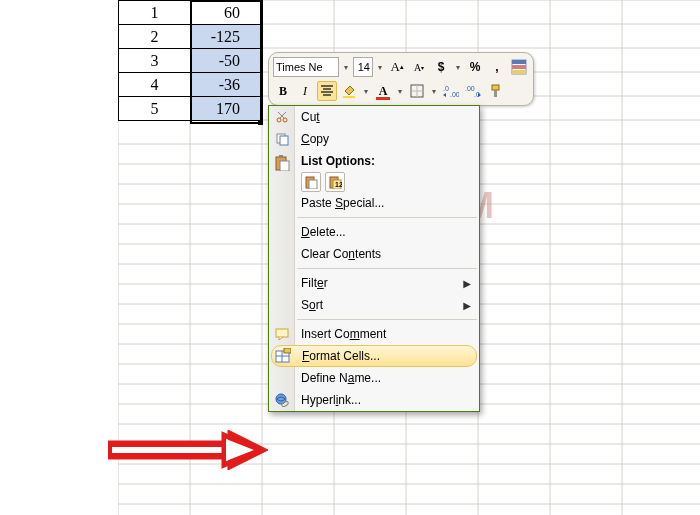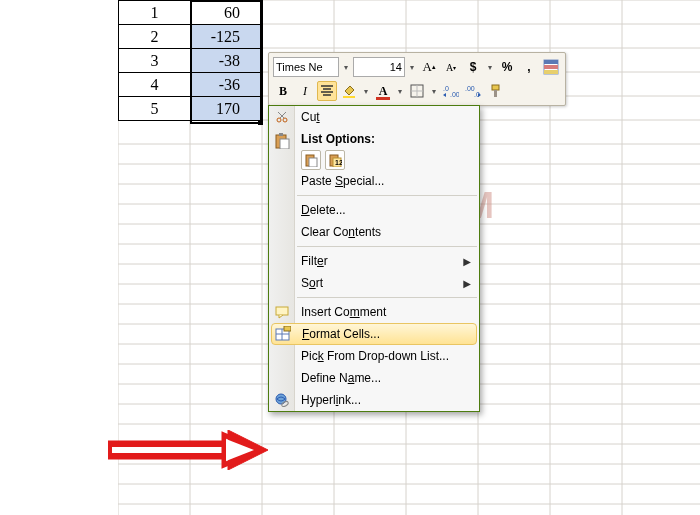--- a/index.html
+++ b/index.html
@@ -68,37 +68,37 @@
     left: 108px;
     top: 430px;
   }
   
   .mini-tb {
     position: absolute;
     left: 268px;
     top: 52px;
     background: #f6f3ec;
     border: 1px solid #b8b2a2;
-    border-radius: 2px;
+    border-radius: 10px;
     padding: 3px 4px;
     box-shadow: 1px 1px 3px rgba(0,0,0,0.2);
   }
   .mini-row { display: flex; align-items: center; gap: 2px; height: 22px; }
   .mini-row + .mini-row { margin-top: 2px; }
   .fontbox, .sizebox {
     border: 1px solid #aaa;
     background: #fff;
     height: 20px;
     font-size: 11px;
     padding: 0 2px;
     display: flex;
     align-items: center;
   }
   .fontbox { width: 66px; }
-  .sizebox { width: 52px; justify-content: flex-end; }
+  .sizebox { width: 20px; justify-content: flex-end; }
   .dd { width: 10px; height: 18px; display:flex; align-items:center; justify-content:center; color:#555; font-size:8px; }
   .tb-btn {
     width: 20px;
     height: 20px;
     display: flex;
     align-items: center;
     justify-content: center;
     font-size: 12px;
     border-radius: 2px;
     cursor: pointer;
@@ -138,21 +138,21 @@
   }
   .ctx-item .arrow-r {
     position: absolute;
     right: 8px;
     font-size: 10px;
     color: #333;
   }
   .ctx-item.hover {
     background: linear-gradient(#fff6d7,#ffe394);
     border: 1px solid #e9c562;
-    border-radius: 4px;
+    border-radius: 10px;
     margin: 0 2px;
     padding-left: 30px;
     height: 22px;
   }
   .ctx-item.hover .icon { left: 2px; }
   .ctx-sep {
     height: 1px;
     margin: 3px 2px 3px 28px;
     background: #d2d0c8;
   }
@@ -211,21 +211,21 @@
         <tr>
           <td>1</td>
           <td class="val">60</td>
         </tr>
     <tr>
           <td>2</td>
           <td class="val sel">-125</td>
         </tr>
     <tr>
           <td>3</td>
-          <td class="val sel">-38</td>
+          <td class="val sel">-50</td>
         </tr>
     <tr>
           <td>4</td>
           <td class="val sel">-36</td>
         </tr>
     <tr>
           <td>5</td>
           <td class="val sel">170</td>
         </tr>
   </tbody>
@@ -337,20 +337,29 @@
       <svg width="14" height="14">
           <circle cx="4" cy="10" r="2" fill="none" stroke="#c06016"></circle>
           <circle cx="10" cy="10" r="2" fill="none" stroke="#c06016"></circle>
           <line x1="5" y1="8" x2="11" y2="2" stroke="#888"></line>
           <line x1="9" y1="8" x2="3" y2="2" stroke="#888"></line>
         </svg>
     </span>
     <span><span>Cu</span><u>t</u></span>
   </div>
 
+  <div class="ctx-item">
+    <span class="icon">
+      <svg width="14" height="14">
+          <rect x="2" y="2" width="8" height="9" fill="#fff" stroke="#888"></rect>
+          <rect x="5" y="4" width="8" height="9" fill="#fff" stroke="#5b79b5"></rect>
+        </svg>
+    </span>
+    <span><u>C</u>opy</span>
+  </div>
 
   <div class="ctx-item tall header">
     <span class="icon">
       <svg width="16" height="16">
           <rect x="2" y="2" width="10" height="13" fill="#d99e54" stroke="#8a5c20"></rect>
           <rect x="5" y="0" width="4" height="3" fill="#888"></rect>
           <rect x="6" y="6" width="9" height="10" fill="#fff" stroke="#888"></rect>
         </svg>
     </span>
     <span>List Options:</span>
@@ -413,23 +422,20 @@
           <rect x="1" y="3" width="13" height="11" fill="#fff" stroke="#5b79b5"></rect>
           <line x1="1" y1="8" x2="14" y2="8" stroke="#5b79b5"></line>
           <line x1="7" y1="3" x2="7" y2="14" stroke="#5b79b5"></line>
           <rect x="9" y="0" width="7" height="5" fill="#e8c64f" stroke="#8a6d1d"></rect>
         </svg>
     </span>
     <span><u>F</u>ormat Cells...</span>
   </div>
 
   <div class="ctx-item">
-    <span>Pic<u>k</u> From Drop-down List...</span>
-  </div>
-  <div class="ctx-item">
     <span>Define N<u>a</u>me...</span>
   </div>
   <div class="ctx-item">
     <span class="icon">
       <svg width="14" height="14">
           <circle cx="6" cy="6" r="5" fill="#6fa3d8" stroke="#2a5bb0"></circle>
           <path d="M2 6 Q6 2 10 6 Q6 10 2 6" fill="none" stroke="#2a5bb0"></path>
           <ellipse cx="10" cy="11" rx="3.5" ry="2" fill="none" stroke="#888" transform="rotate(-30 10 11)"></ellipse>
         </svg>
     </span>

